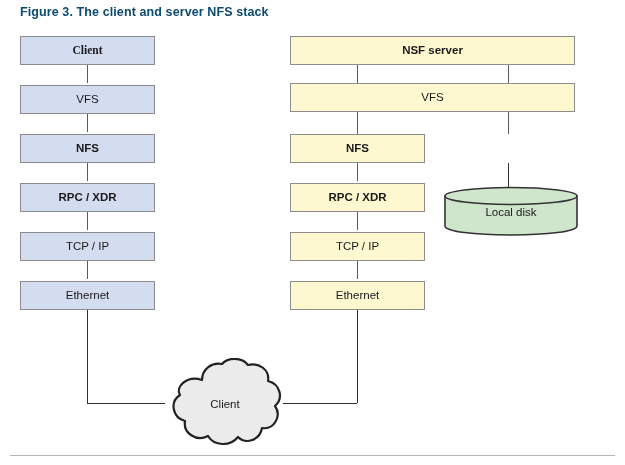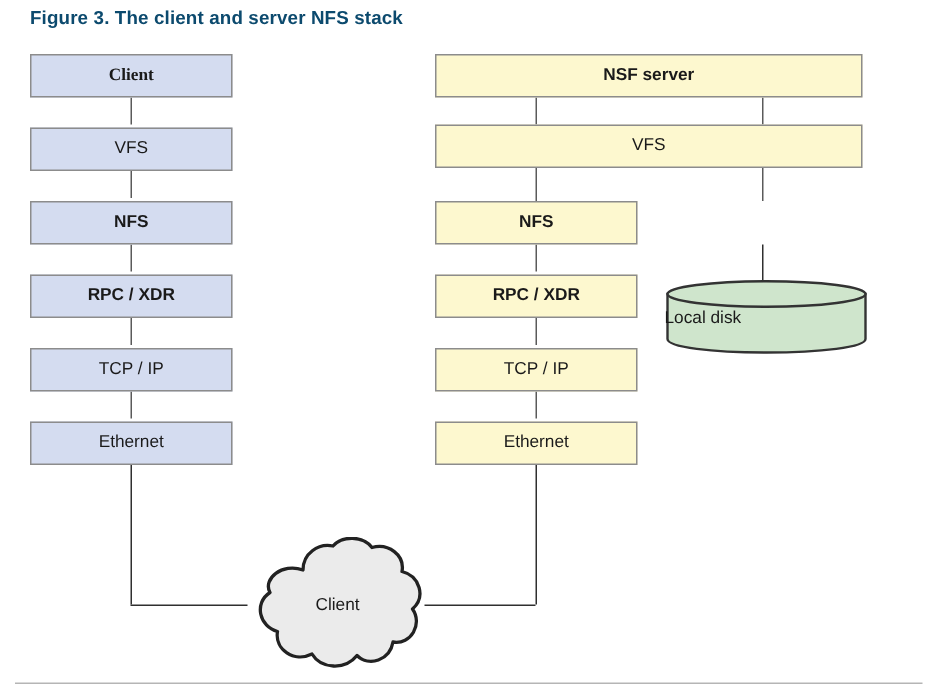--- a/index.html
+++ b/index.html
@@ -70,20 +70,21 @@
     position: absolute;
     z-index: 3;
   }
   .cylinder svg { display: block; }
   .cylinder .cyl-label {
     position: absolute;
     left: 0;
     right: 0;
     top: 50%;
     transform: translateY(-40%);
+    text-align: center;
     font-size: 11.5px;
     color: #1a1a1a;
   }
 
   
   .cloud {
     position: absolute;
     z-index: 2;
   }
   .cloud svg { display: block; }

